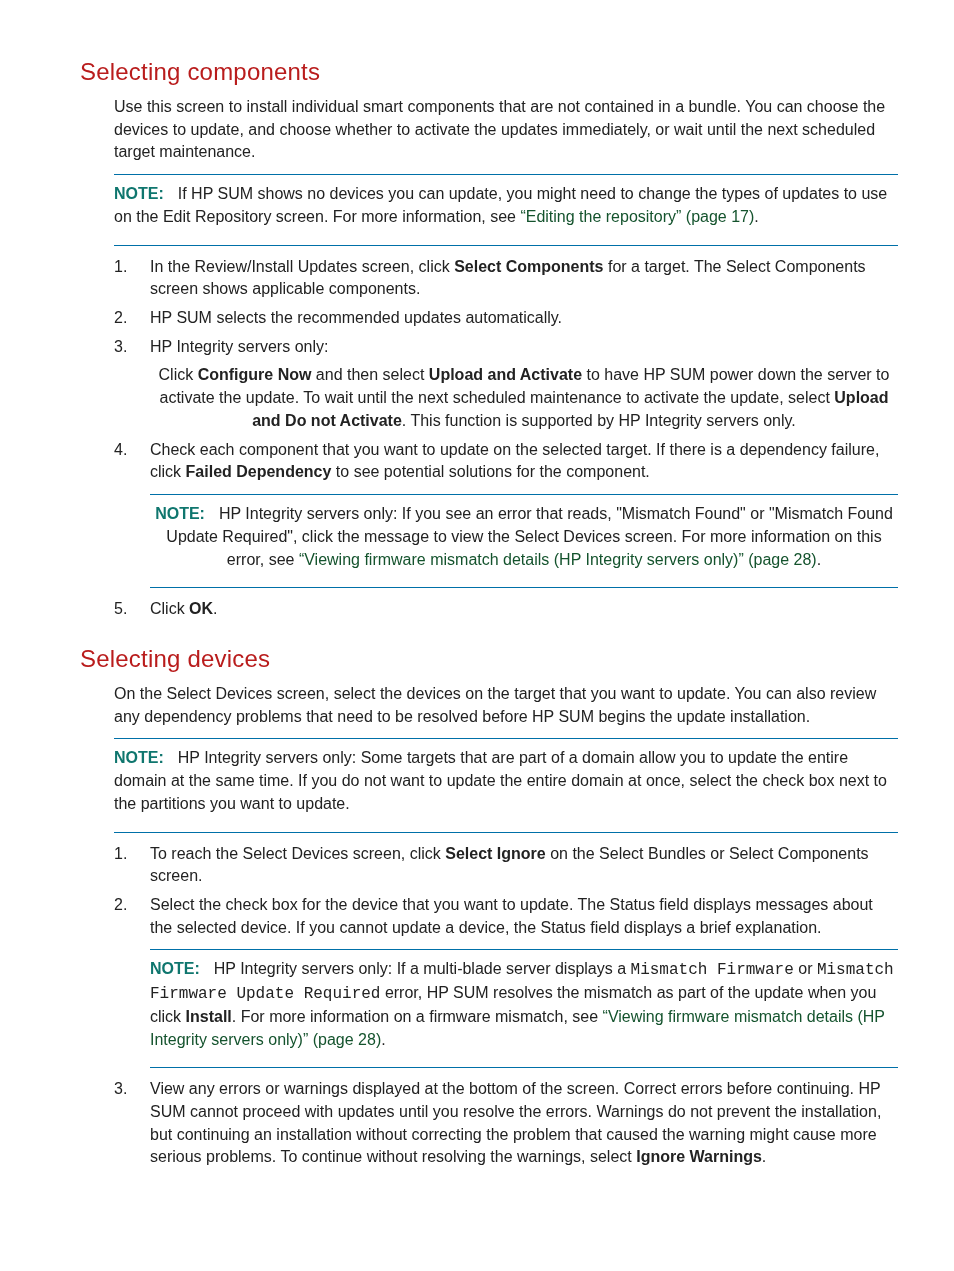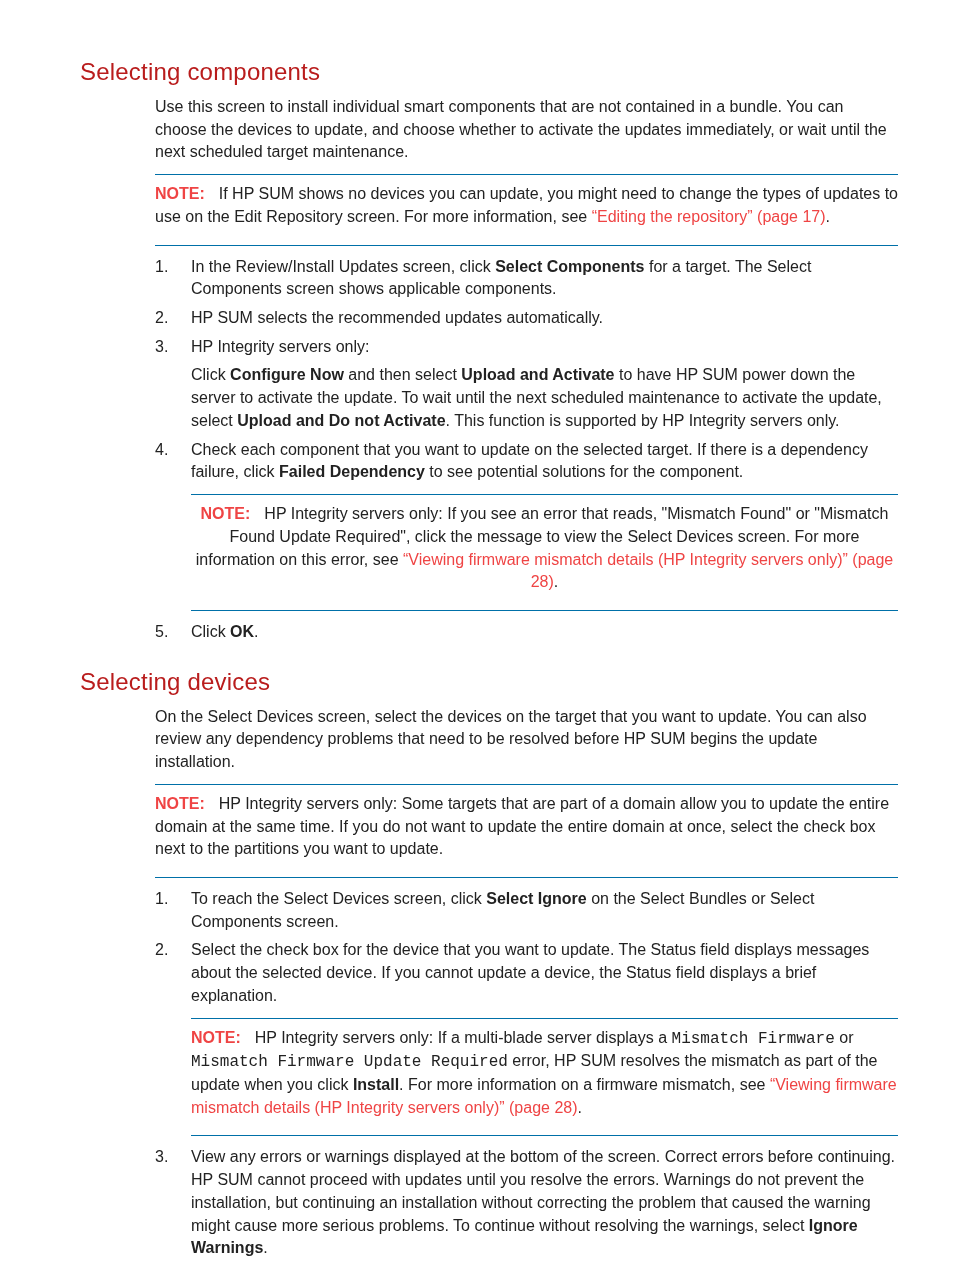--- a/index.html
+++ b/index.html
@@ -1,27 +1,27 @@
 <!DOCTYPE html>
 <html><head>
 <meta charset="utf-8">
 <style>
   * { box-sizing: border-box; margin: 0; padding: 0; }
   html, body { width: 954px; background: #fff; font-family: Arial, Helvetica, sans-serif; color: #222; }
   .page { padding: 58px 56px 40px 80px; }
   .h2 { color: #b91c1c; font-weight: 400; font-size: 24px; margin-bottom: 10px; letter-spacing: 0.2px; }
-  .body-indent { margin-left: 75px; }
+  .body-indent { margin-left: 34px; }
   p { font-size: 16px; line-height: 1.42; margin-bottom: 6px; }
   .note-box { border-top: 1.5px solid #0070a8; border-bottom: 1.5px solid #0070a8; padding: 8px 0 10px 0; margin-top: 10px; margin-bottom: 10px; }
-  .note-label { color: #ef4444; font-weight: 700; display: inline; margin-right: 14px; }
-  .link { color: #ef4444; }
+  .note-label { color: #0f766e; font-weight: 700; display: inline; margin-right: 14px; }
+  .link { color: #14532d; }
   ol { list-style: none; counter-reset: item; margin-top: 6px; }
   ol > li { counter-increment: item; position: relative; padding-left: 36px; margin-bottom: 6px; font-size: 16px; line-height: 1.42; }
   ol > li::before { content: counter(item) "."; position: absolute; left: 0; top: 0; }
-  .sub-para { margin-top: 6px; }
+  .sub-para { margin-top: 6px; text-align: center; }
   .mono { font-family: Liberation Mono, monospace; }
   .sec-gap { height: 18px; }
 </style>
 </head>
 <body>
 
 <div class="page">
 
   <div class="h2">Selecting components</div>
 

